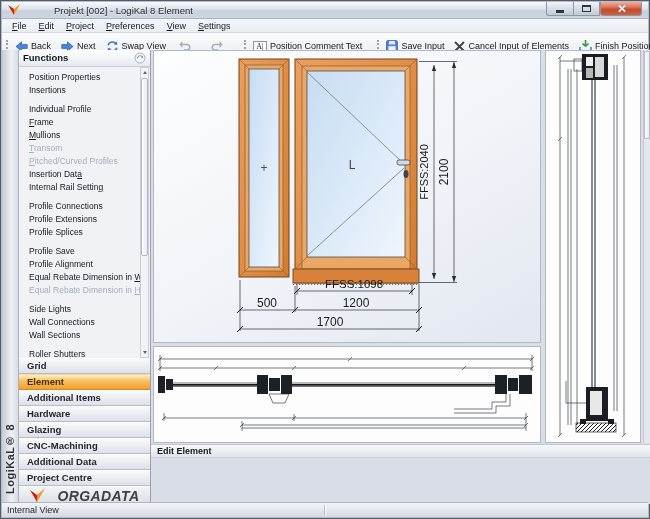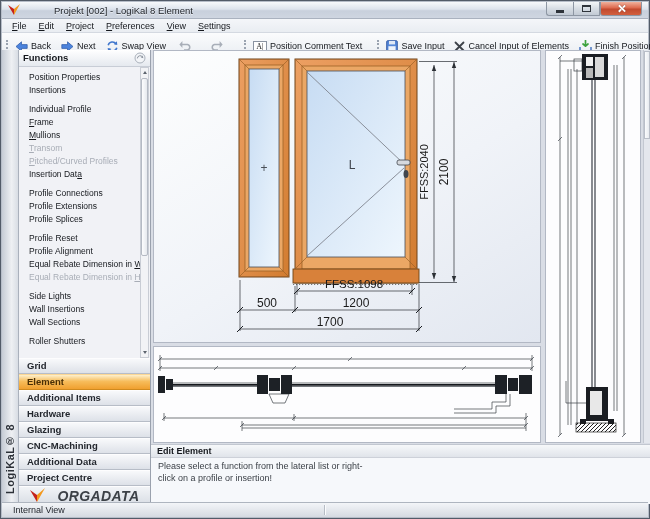--- a/index.html
+++ b/index.html
@@ -78,21 +78,21 @@
   .vscroll{position:absolute;left:492px;top:0;width:7px;height:393px;background:#e4e7ed;border-left:1px solid #c3c8d1;}
   .vthumb{position:absolute;left:0;top:1px;width:6px;height:88px;background:linear-gradient(90deg,#fbfcfd,#e8ebf0);border:1px solid #b9bec8;}
   .edit-panel{position:absolute;left:0;top:394px;width:499px;height:60px;}
   .edit-header{height:14px;background:linear-gradient(#f6f8fa,#e0e4ea);border-top:1px solid #c2c7d0;border-bottom:1px solid #cdd1d9;
     font-size:9px;font-weight:bold;color:#15181d;line-height:13px;padding-left:6px;}
   .edit-body{height:46px;background:#f6f8fb;font-size:9px;color:#3a3f46;padding:3px 7px;line-height:1.3;}
   .edit-msg{width:210px;}
 
   
   .statusbar{position:absolute;left:1px;right:1px;bottom:1px;height:15px;background:linear-gradient(#f3f5f8,#d5dae1);
-    border-top:1px solid #aeb5bf;font-size:9px;color:#23272e;line-height:14px;padding-left:11px;}
+    border-top:1px solid #aeb5bf;font-size:9px;color:#23272e;line-height:14px;padding-left:5px;}
   .status-div{position:absolute;left:322px;top:2px;bottom:2px;border-left:1px solid #b6bcc5;border-right:1px solid #fbfcfd;}
 
   svg text{font-family:"Liberation Sans","DejaVu Sans",sans-serif;}
 </style>
 </head>
 <body>
 
 <div class="window">
 
   <div class="titlebar">
@@ -232,32 +232,33 @@
     <div class="fn-list">
         <div class="fn-item">Position Properties</div>
         <div class="fn-item">Insertions</div>
         <div class="fn-gap"></div>
         <div class="fn-item">Individual Profile</div>
         <div class="fn-item"><u>F</u>rame</div>
         <div class="fn-item"><u>M</u>ullions</div>
         <div class="fn-item disabled"><u>T</u>ransom</div>
         <div class="fn-item disabled"><u>P</u>itched/Curved Profiles</div>
         <div class="fn-item">Insertion Dat<u>a</u></div>
+        <div class="fn-item">Internal Rail Settin<u>g</u></div>
         <div class="fn-gap"></div>
         <div class="fn-item">Profile Connections</div>
         <div class="fn-item">Profile Extensions</div>
         <div class="fn-item">Profile Splices</div>
         <div class="fn-gap"></div>
-        <div class="fn-item">Profile Reset</div>
+        <div class="fn-item">Profile Save</div>
         <div class="fn-item">Profile Alignment</div>
         <div class="fn-item">Equal Rebate Dimension in <u>W</u>idth</div>
         <div class="fn-item disabled">Equal Rebate Dimension in <u>H</u>eight</div>
         <div class="fn-gap"></div>
         <div class="fn-item">Side Lights</div>
-        <div class="fn-item">Wall Insertions</div>
+        <div class="fn-item">Wall Connections</div>
         <div class="fn-item">Wall Sections</div>
         <div class="fn-gap"></div>
         <div class="fn-item">Roller Shutters</div>
       </div>
     <div class="fn-scroll">
       <div class="sc-up">
           <span class="tri-up"></span>
         </div>
       <div class="sc-thumb"></div>
       <div class="sc-down">
@@ -455,23 +456,20 @@
         </g>
       </svg>
     </div>
 
     <div class="vscroll">
       <div class="vthumb"></div>
     </div>
 
     <div class="edit-panel">
       <div class="edit-header">Edit Element</div>
-      <div class="edit-body">
-        <div class="edit-msg">Please select a function from the lateral list or right-click on a profile or insertion!</div>
-      </div>
     </div>
   </div>
 
   <div class="statusbar">
     <span>Internal View</span>
     <span class="status-div"></span>
   </div>
 
 </div>
 

